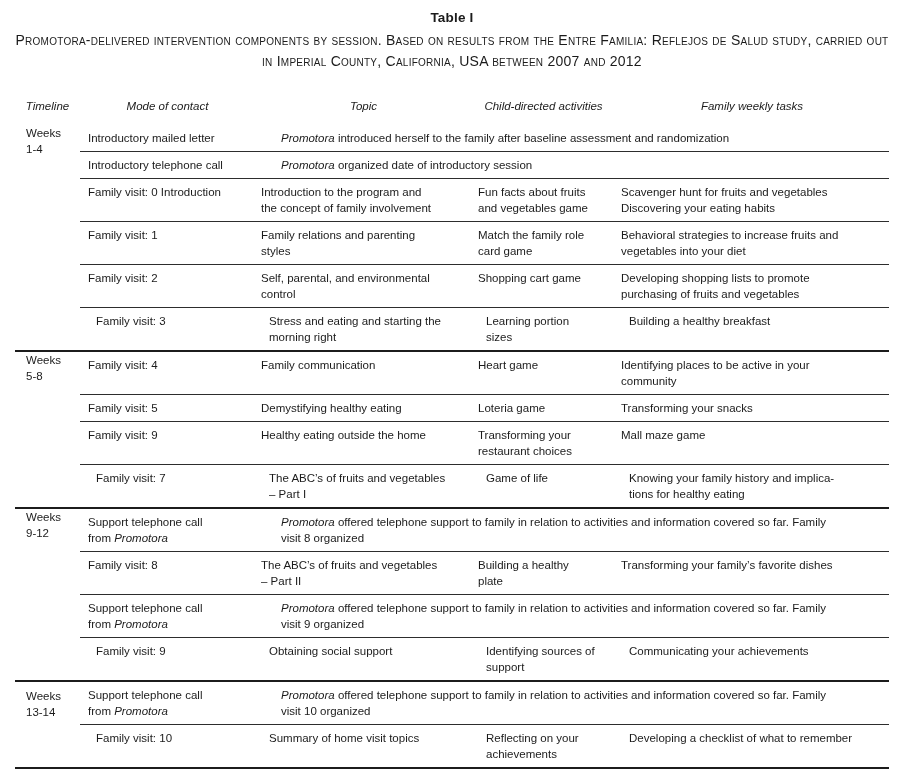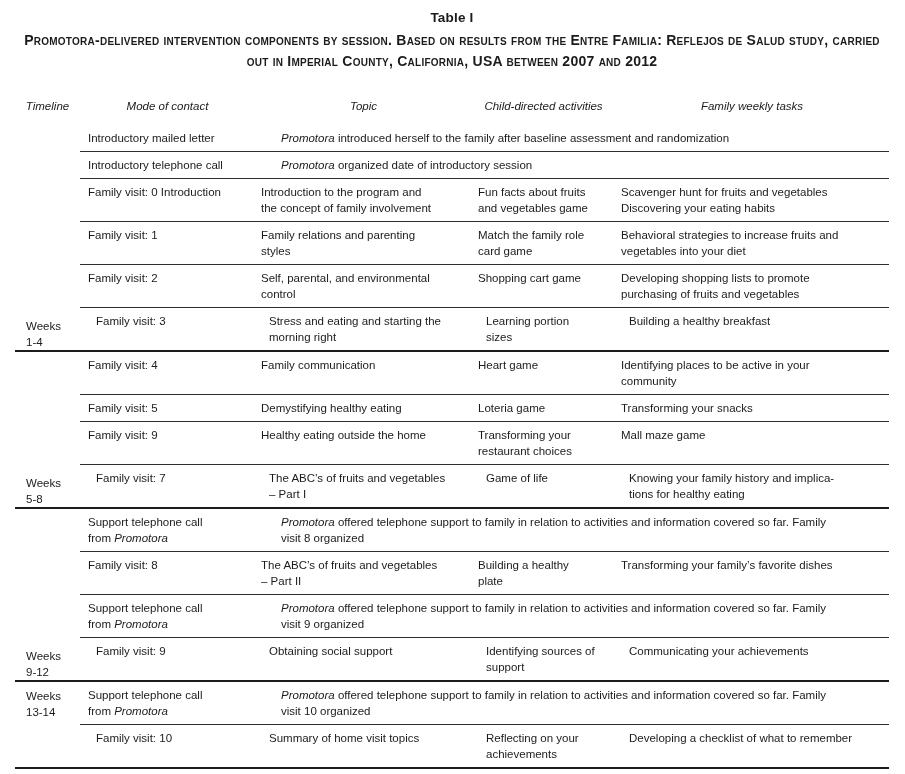--- a/index.html
+++ b/index.html
@@ -9,35 +9,35 @@
     background: #ffffff; color: #1b1b1b;
     font-family: "Liberation Sans", sans-serif;
   }
   .page { padding: 10px 16px 0 15px; }
 
   .table-label {
     text-align: center; font-weight: 700; font-size: 13.5px;
     letter-spacing: .2px;
   }
   .caption {
-    font-variant: small-caps; font-weight: 700; font-size: 14px;
+    font-variant: small-caps; font-weight: 400; font-size: 14px;
     line-height: 20.5px; text-align: center; letter-spacing: .25px;
     margin: 5px auto 0 auto; max-width: 884px;
   }
 
   .datatable { margin-top: 28px; }
   .header-row {
     display: grid; grid-template-columns: 65px 175px 217px 143px 1fr;
     font-style: italic; font-size: 11.5px; padding-bottom: 11px;
   }
   .hcell { text-align: center; line-height: 15px; }
 
   .section { display: flex; border-bottom: 2px solid #1c1c1c; }
   .timeline-cell {
-    flex: 0 0 65px; display: flex; align-items: flex-end;
+    flex: 0 0 65px; display: flex; align-items: flex-start;
     padding-left: 11px; font-size: 11.5px; line-height: 16px;
   }
   .timeline-cell span { display: block; width: 46px; }
   .section:last-child .timeline-cell { align-items: flex-start; padding-top: 6px; }
   .rows { flex: 1 1 auto; min-width: 0; }
 
   .row {
     display: grid; grid-template-columns: 175px 217px 143px 1fr;
     border-bottom: 1px solid #2d2d2d;
   }

